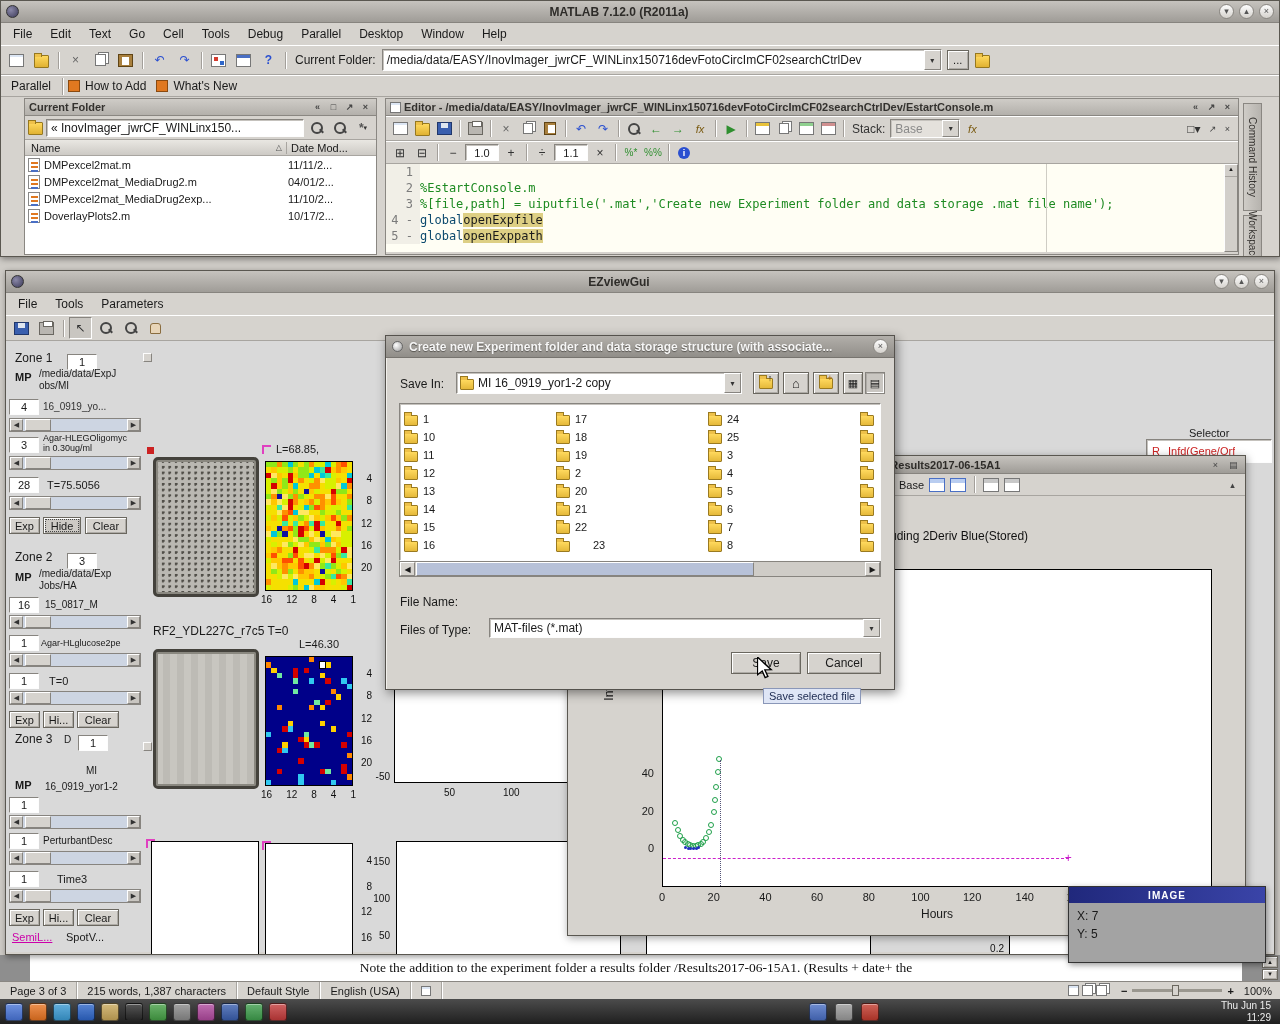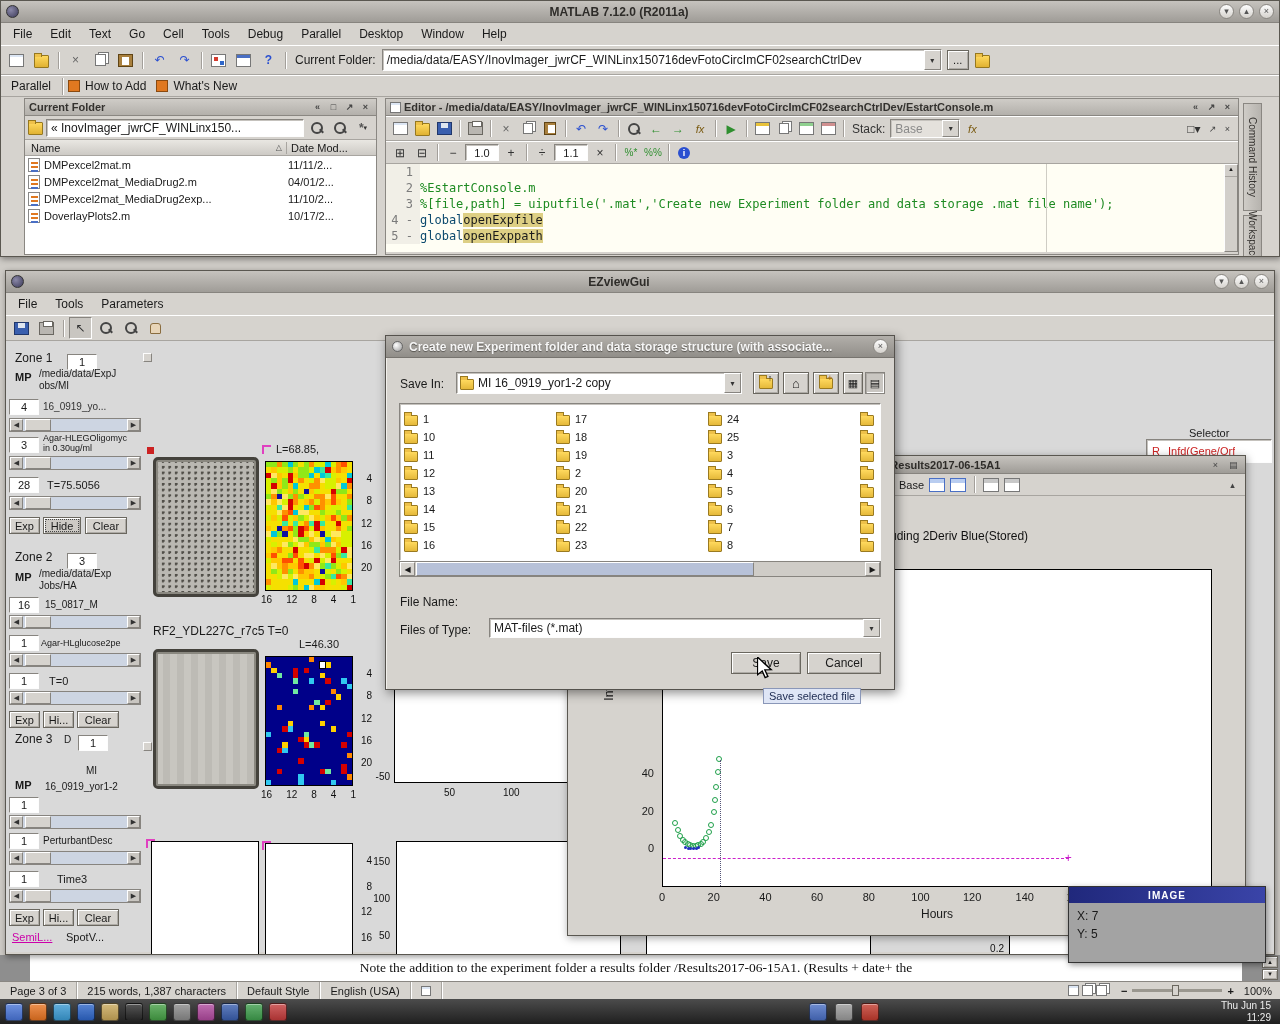--- a/index.html
+++ b/index.html
@@ -1611,21 +1611,21 @@
       <span style="display:flex;align-items:center;gap:5px;font-size:11px">
         <span class="fold"></span>
         <span>21</span>
       </span>
 
       <span style="display:flex;align-items:center;gap:5px;font-size:11px">
         <span class="fold"></span>
         <span>22</span>
       </span>
 
-      <span style="display:flex;align-items:center;gap:5px;font-size:11px">
+      <span style="display:flex;align-items:center;gap:23px;font-size:11px">
         <span class="fold"></span>
         <span>23</span>
       </span>
 
       <span style="display:flex;align-items:center;gap:5px;font-size:11px">
         <span class="fold"></span>
         <span>24</span>
       </span>
 
       <span style="display:flex;align-items:center;gap:5px;font-size:11px">

